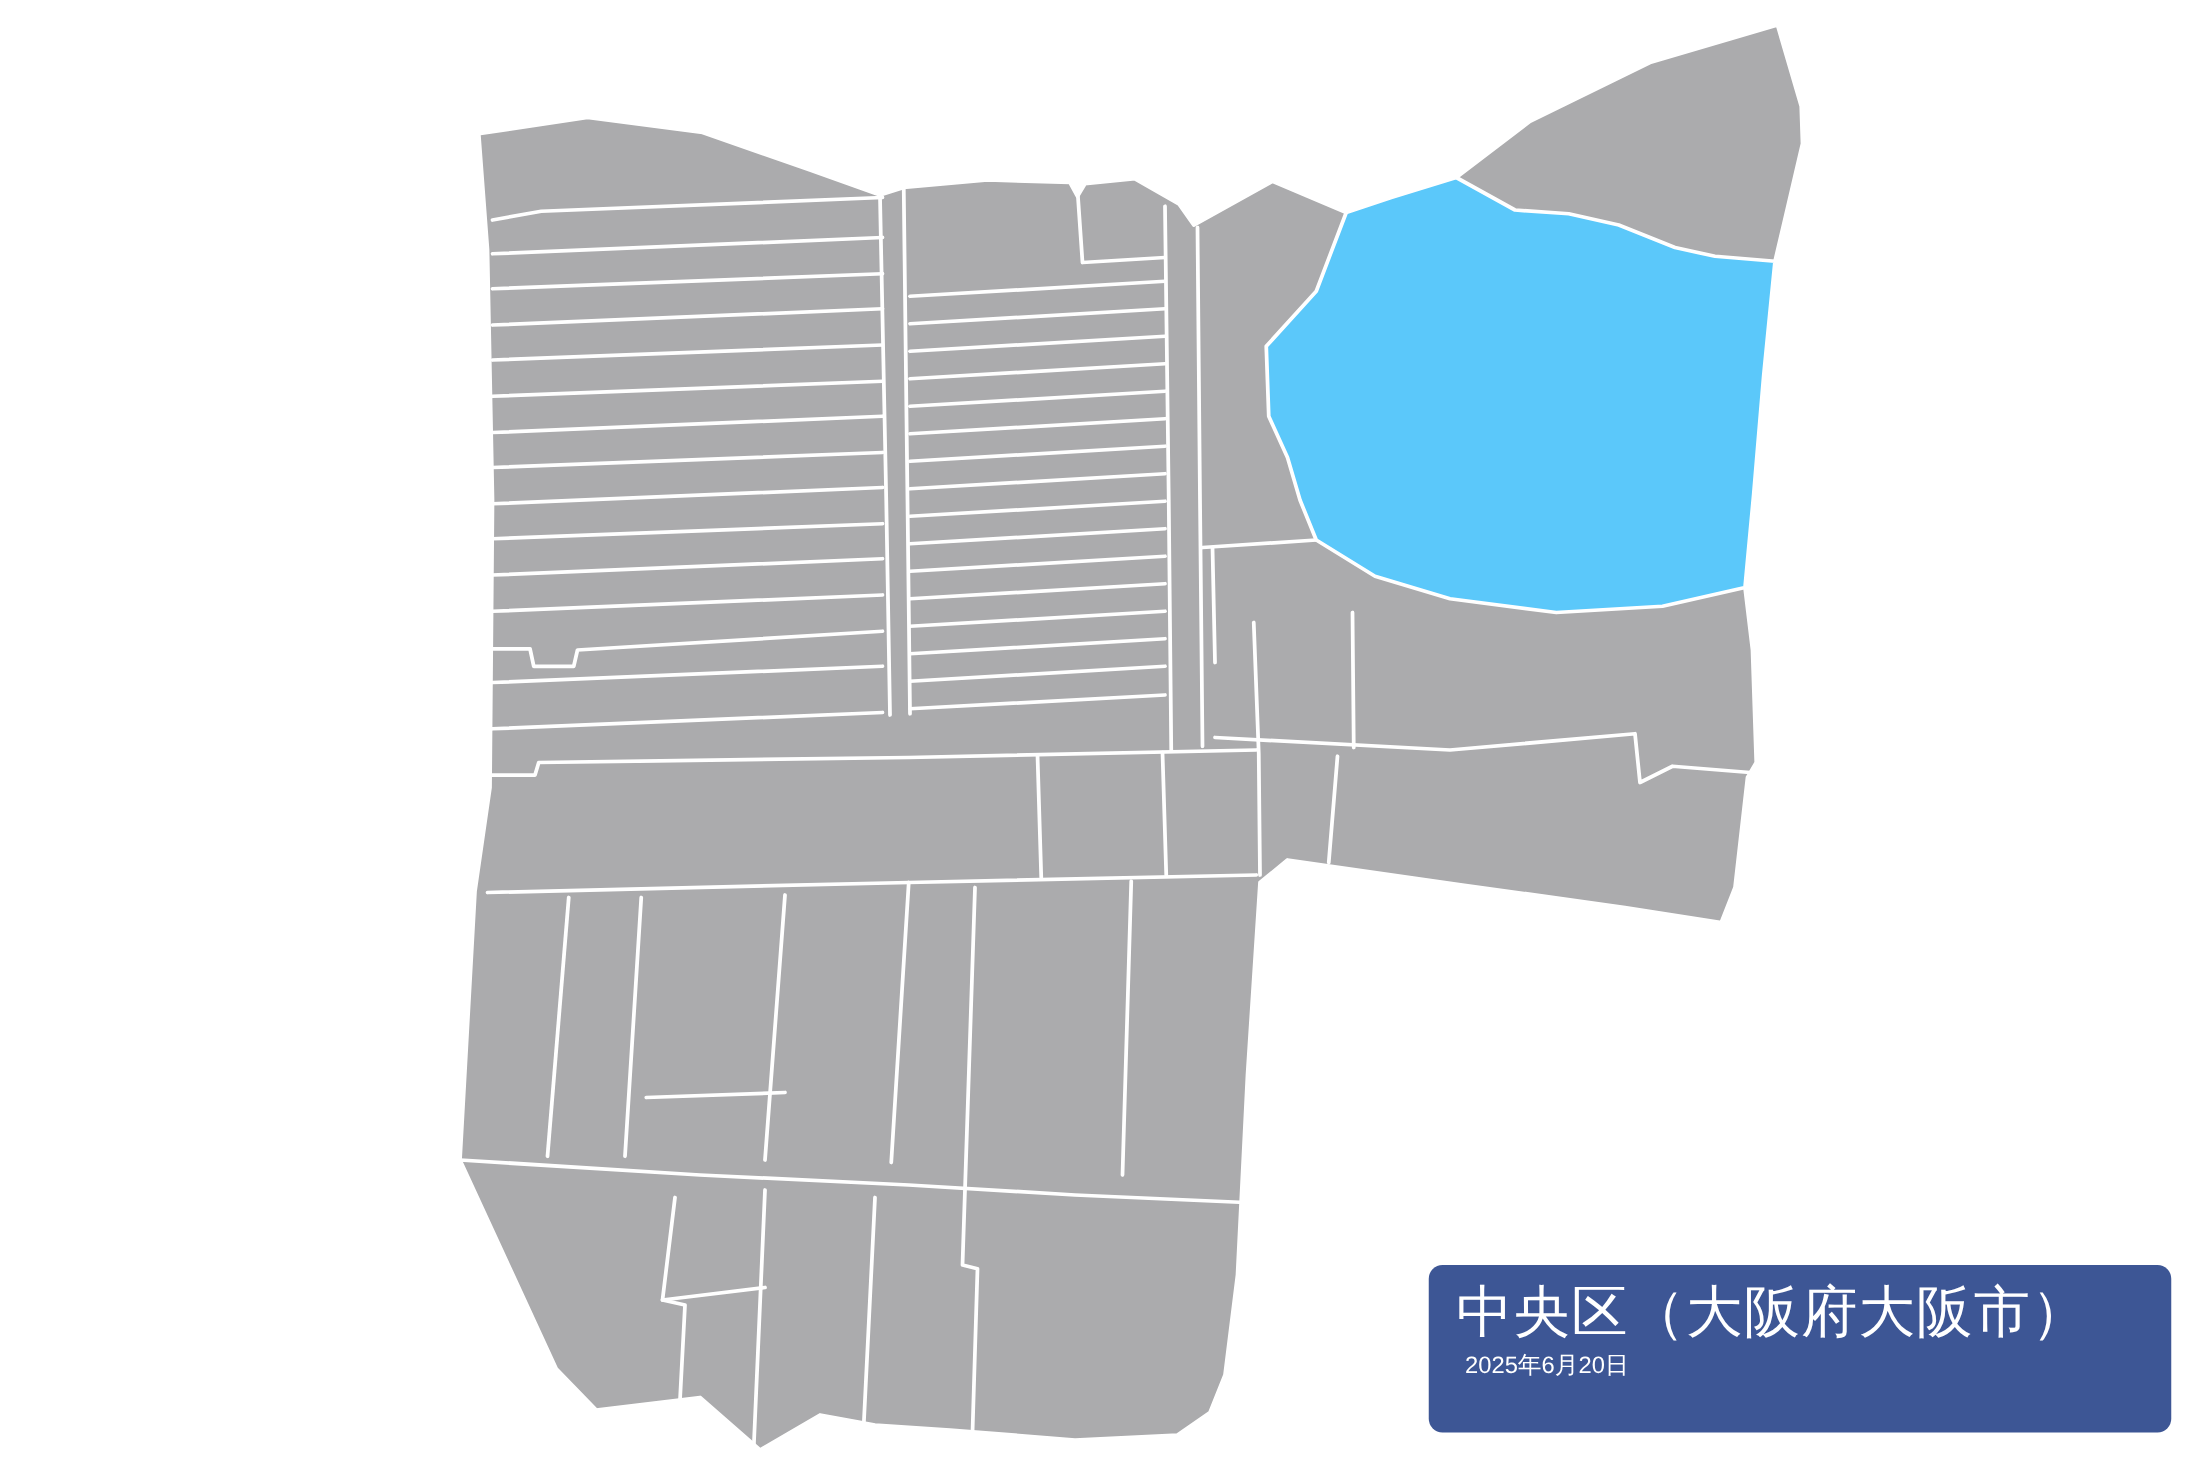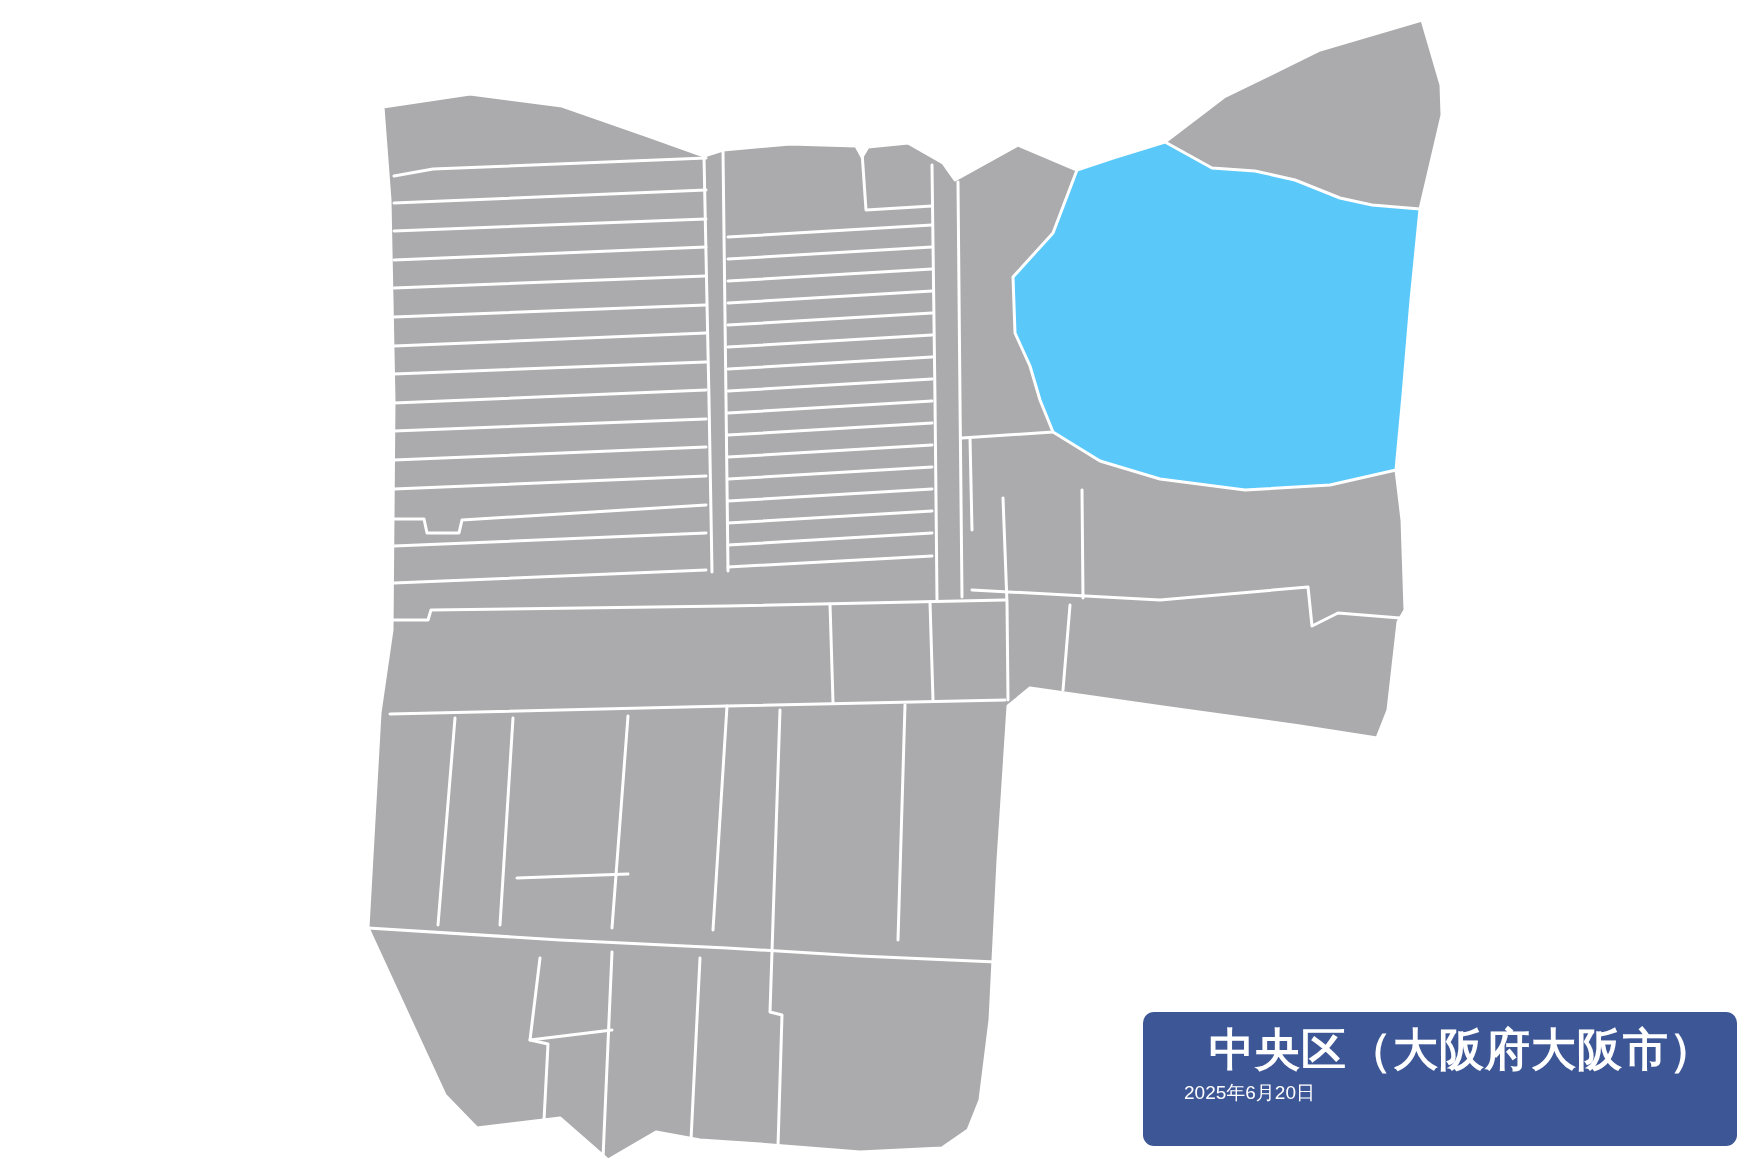--- a/index.html
+++ b/index.html
@@ -33,29 +33,28 @@
     left: 1143px;
     top: 1012px;
     width: 594px;
     height: 134px;
     box-sizing: border-box;
     border-radius: 11px;
     padding: 12px 20px 10px 22px;
   }
   .info-title {
     font-size: 45px;
-    font-weight: 700;
+    font-weight: 400;
     letter-spacing: 1px;
     line-height: 52px;
     white-space: nowrap;
-    margin-left: 44px;
   }
   .info-sub {
     margin-top: 6px;
-    margin-left: 19px;
+    margin-left: 7px;
     font-size: 19px;
     line-height: 21px;
     font-weight: 400;
   }
 </style>
 </head>
 <body style="background: rgb(255, 255, 255);">
 
 <div class="stage">
 

